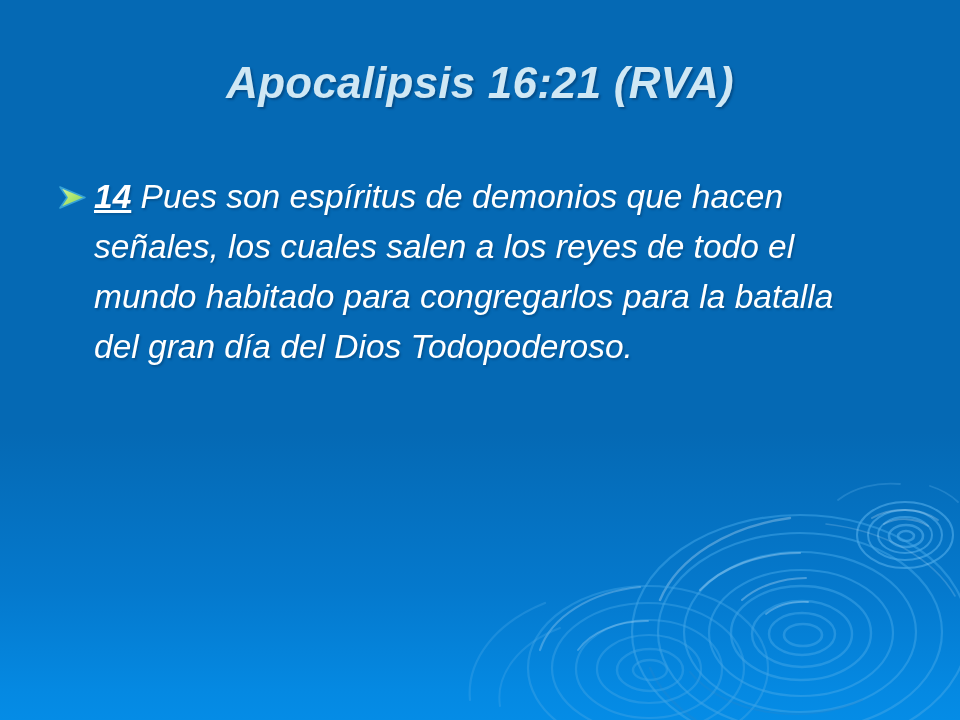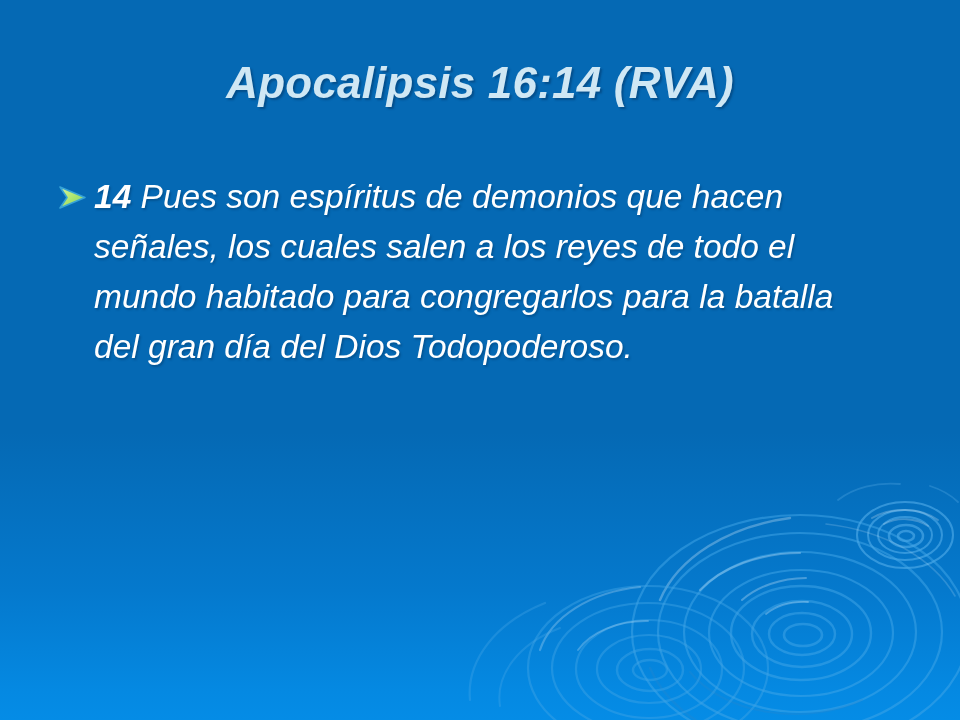--- a/index.html
+++ b/index.html
@@ -77,20 +77,21 @@
     font-size: 33.5px;
     font-style: italic;
     line-height: 50px;
     color: #ffffff;
     text-shadow: 1.5px 1.5px 2px rgba(0, 45, 85, 0.35);
     max-width: 790px;
   }
 
   .verse-num {
     font-weight: bold;
+    text-decoration: underline;
   }
 </style>
 </head>
 <body>
 
 <div id="slide">
 
   <svg id="ripples" viewBox="0 0 960 720" preserveAspectRatio="none" aria-hidden="true">
     <defs>
       <clipPath id="slideClip">
@@ -152,21 +153,21 @@
       </g>
 
       <g stroke="#6fbcf0" opacity="0.25">
         <path d="M 838 500 A 70 48 0 0 1 900 484" stroke-width="1.8"></path>
         <path d="M 930 486 A 70 48 0 0 1 958 502" stroke-width="1.8"></path>
       </g>
 
     </g>
   </svg>
 
-  <div id="title">Apocalipsis 16:14 (RVA)</div>
+  <div id="title">Apocalipsis 16:21 (RVA)</div>
 
   <div id="body-block">
     <div class="bullet-row">
 
       <span class="bullet-marker">
         <svg width="30" height="26" viewBox="0 0 30 26" aria-hidden="true">
           <defs>
             <linearGradient id="bulletGrad" x1="0" y1="0" x2="1" y2="1">
               <stop offset="0%" stop-color="#d9f7a0"></stop>
               <stop offset="55%" stop-color="#a9e36a"></stop>

